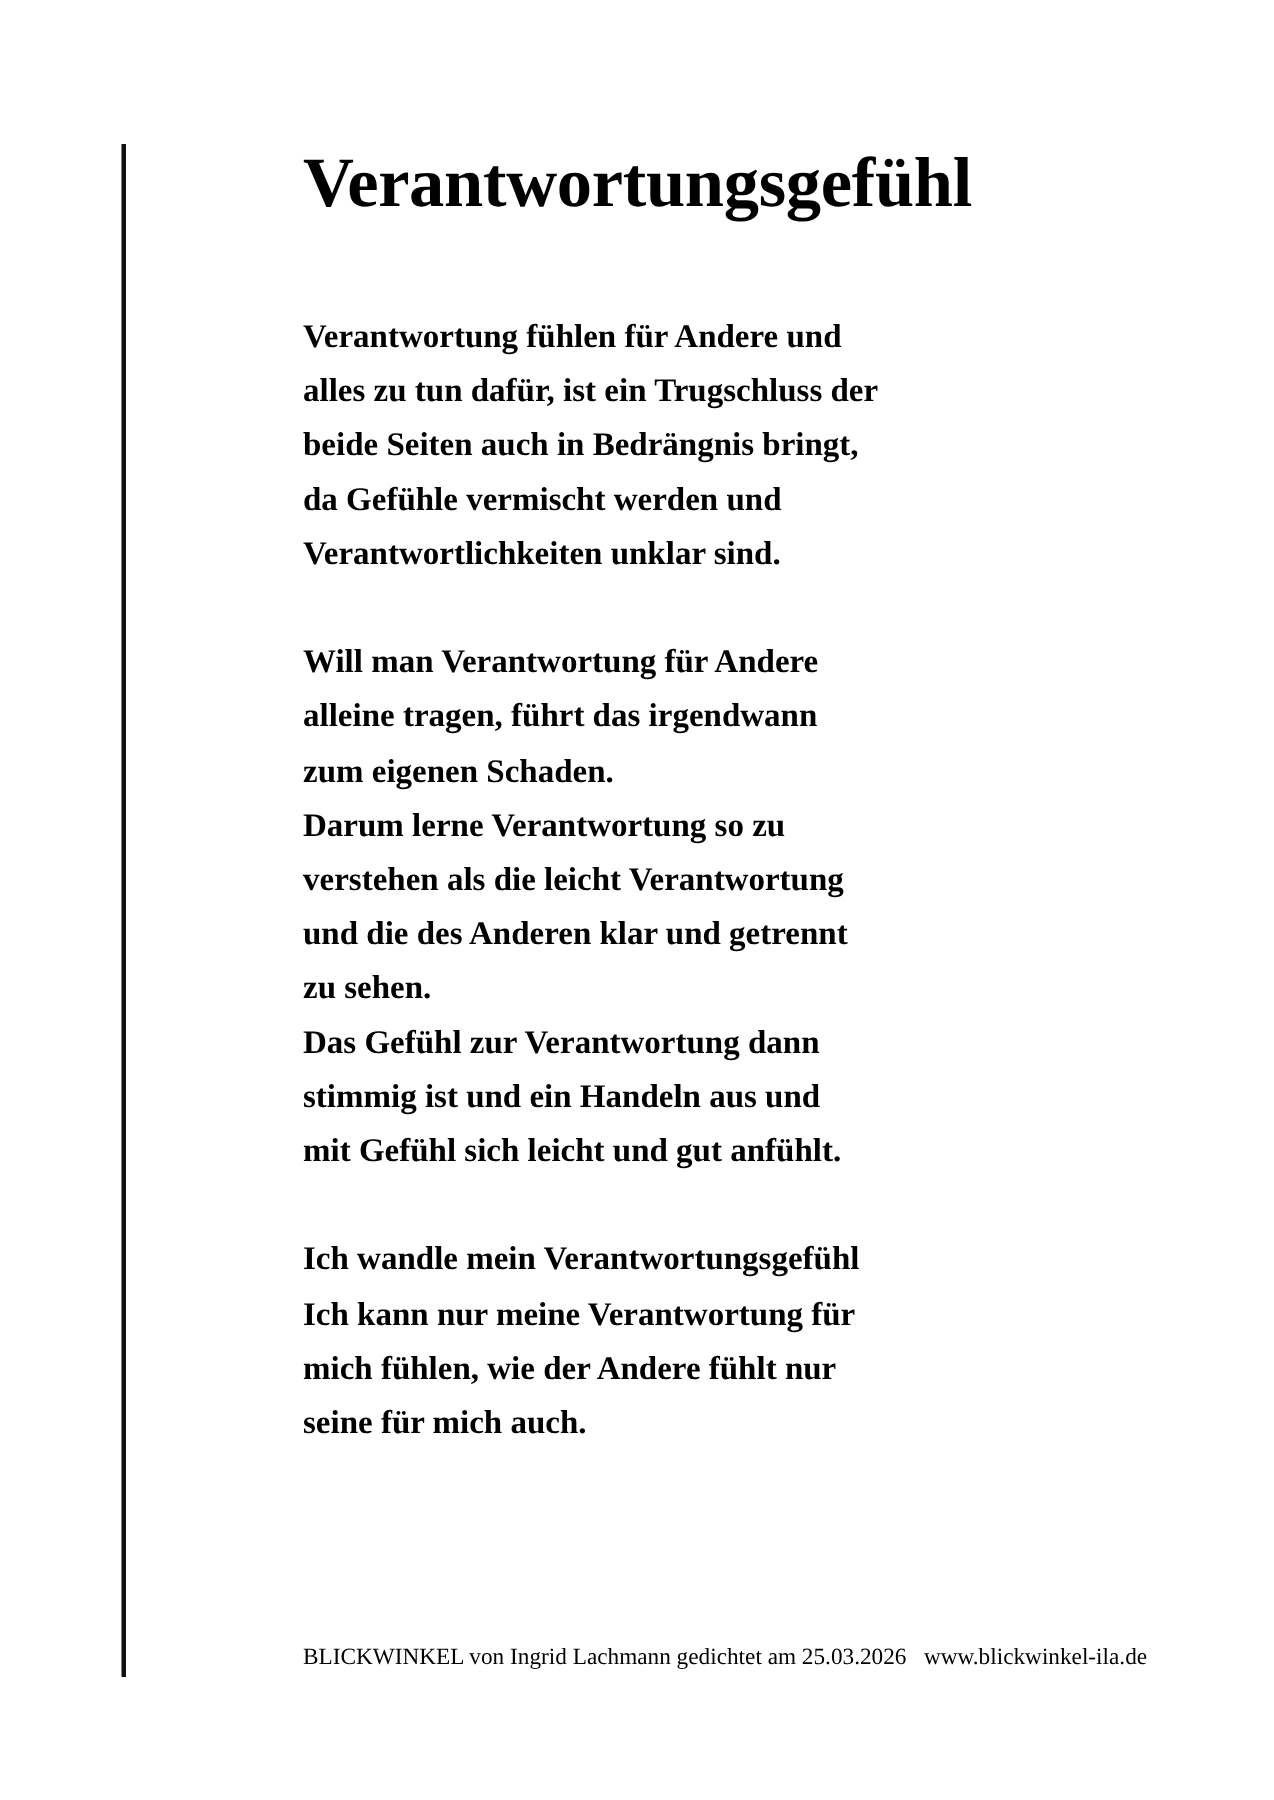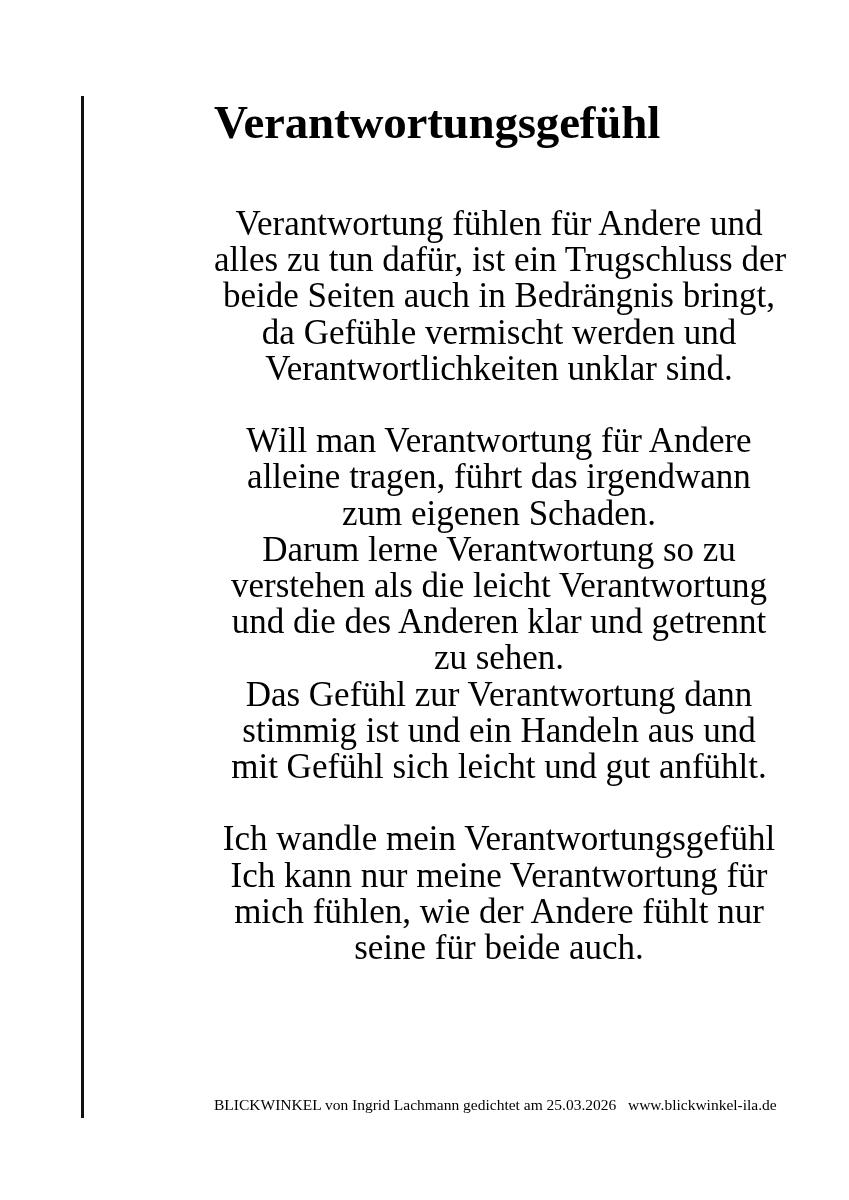--- a/index.html
+++ b/index.html
@@ -24,45 +24,44 @@
   .margin-rule {
     position: absolute;
     left: 81px;
     top: 96px;
     width: 3px;
     height: 1022px;
     background: #111111;
   }
   .content {
     position: absolute;
-    left: 214px;
+    left: 202px;
     top: 0;
     width: 600px;
     height: 1200px;
-    text-align: center;
   }
   .poem-title {
     position: absolute;
     top: 98px;
     left: 0;
     margin: 0;
     font-size: 47px;
     font-weight: bold;
     letter-spacing: -0.2px;
     line-height: 1.05;
     white-space: nowrap;
   }
   .poem-body {
     position: absolute;
     top: 206px;
     left: 0;
     width: 570px;
-    font-size: 35px;
+    font-size: 22px;
     line-height: 36.2px;
-    font-weight: normal;
+    font-weight: bold;
   }
   .stanza {
     margin: 0 0 36.2px 0;
     padding: 0;
   }
   .stanza:last-child {
     margin-bottom: 0;
     margin-top: 20px;
   }
   .line {
@@ -110,21 +109,21 @@
         <span class="line">zu sehen.</span>
         <span class="line">Das Gefühl zur Verantwortung dann</span>
         <span class="line">stimmig ist und ein Handeln aus und</span>
         <span class="line">mit Gefühl sich leicht und gut anfühlt.</span>
       </p>
 
       <p class="stanza">
         <span class="line">Ich wandle mein Verantwortungsgefühl</span>
         <span class="line">Ich kann nur meine Verantwortung für</span>
         <span class="line">mich fühlen, wie der Andere fühlt nur</span>
-        <span class="line">seine für beide auch.</span>
+        <span class="line">seine für mich auch.</span>
       </p>
 
     </div>
 
     <div class="footer-credit">BLICKWINKEL von Ingrid Lachmann gedichtet am 25.03.2026   www.blickwinkel-ila.de</div>
 
   </div>
 </div>
 
 </body></html>

